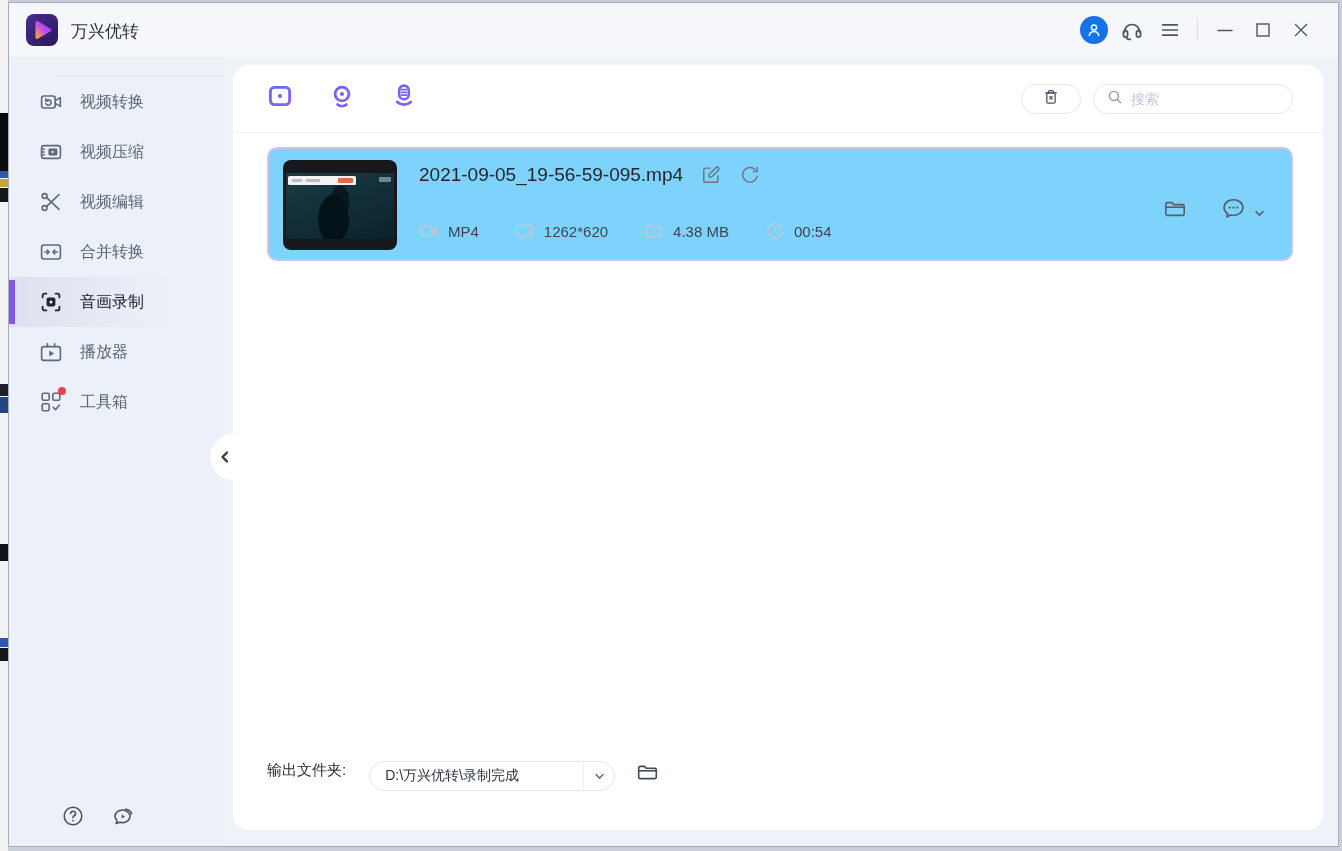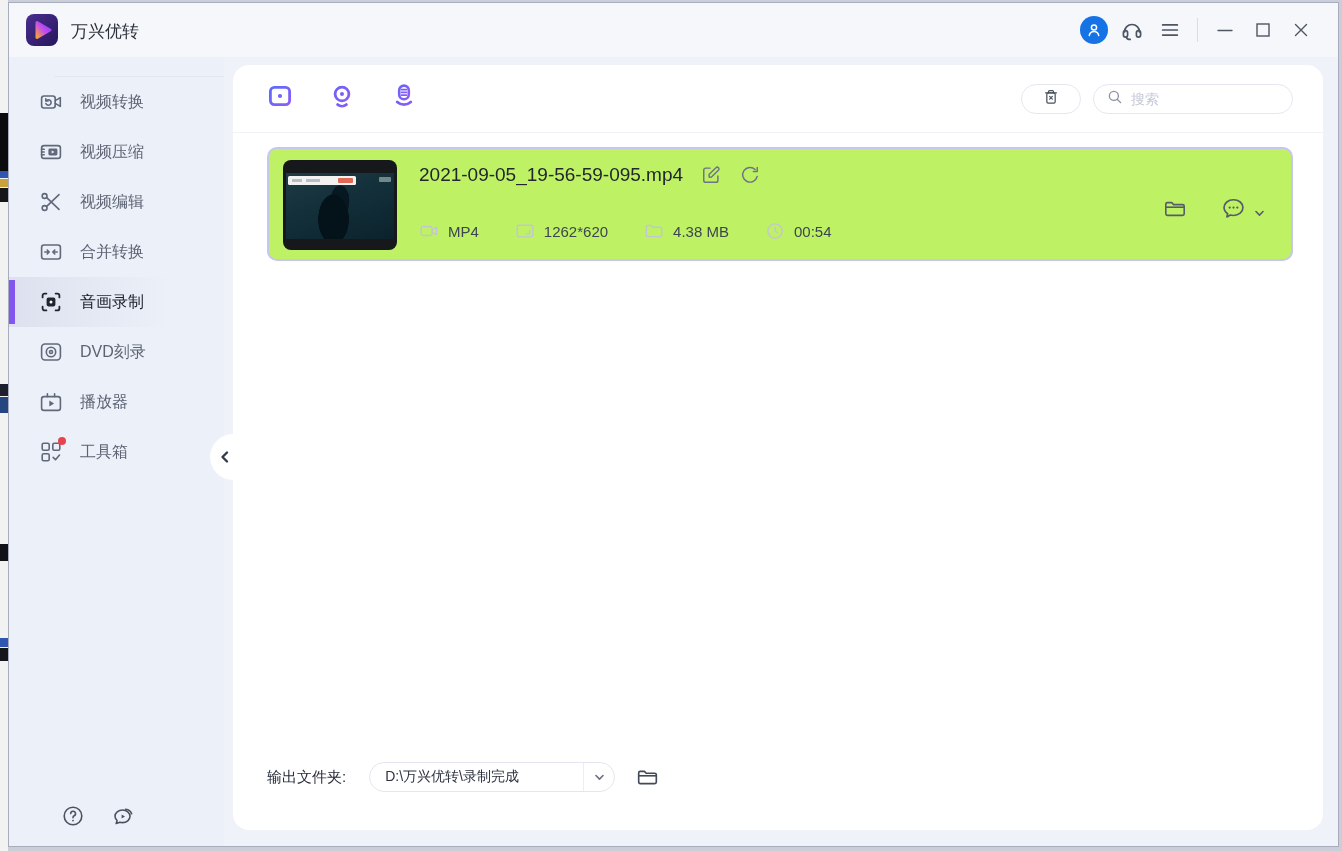--- a/index.html
+++ b/index.html
@@ -92,21 +92,21 @@
   .search-box input {
     border:none; outline:none; flex:1; font-size:14px; color:#15803d; background:transparent;
     font-family:inherit; min-width:0;
   }
   .search-box input::placeholder { color:#c4c9d7; }
   .toolbar-divider { position:absolute; left:0; right:0; top:67px; height:1px; background:#f1f2f6; }
 
   
   .file-card {
     position:absolute; left:34px; right:30px; top:82px; height:114px;
-    border:2px solid #c7c5f1; border-radius:10px; background:#bef264;
+    border:2px solid #c7c5f1; border-radius:10px; background:#7dd3fc;
   }
   .thumb {
     position:absolute; left:14px; top:11px; width:114px; height:90px;
     border-radius:8px; background:#17181c; overflow:hidden;
   }
   .thumb-scene {
     position:absolute; left:3px; top:13px; right:3px; bottom:11px;
     background:
       radial-gradient(ellipse 26px 42px at 44% 70%, #04121a 58%, rgba(0,0,0,0) 60%),
       radial-gradient(ellipse 16px 26px at 50% 42%, #071822 58%, rgba(0,0,0,0) 60%),
@@ -127,21 +127,21 @@
     position:absolute; left:150px; top:72px; display:flex; align-items:center; gap:36px;
     font-size:15px; color:#3e4453;
   }
   .meta-item { display:flex; align-items:center; gap:9px; }
   .meta-item .icn { color:#c2c6d3; display:flex; }
   .card-folder { position:absolute; right:104px; top:48px; color:#565c6b; }
   .card-more { position:absolute; right:44px; top:46px; color:#565c6b; }
   .card-more-chevron { position:absolute; right:26px; top:56px; color:#565c6b; }
 
   
-  .output-row { position:absolute; left:34px; top:696px; height:32px; display:flex; align-items:center; }
+  .output-row { position:absolute; left:34px; top:696px; height:32px; display:flex; }
   .output-label { font-size:15px; color:#272c3a; }
   .output-select {
     margin-left:23px; width:246px; height:30px; border:1px solid #e3e6ee; border-radius:15px;
     background:#fff; display:flex; align-items:center; position:relative;
   }
   .output-path { padding-left:15px; font-size:14px; color:#2e3342; white-space:nowrap; }
   .output-chevron {
     position:absolute; right:0; top:0; width:31px; height:28px; border-left:1px solid #eceef4;
     display:flex; align-items:center; justify-content:center; color:#6b7182;
   }
@@ -272,30 +272,20 @@
       </div>
       <div class="side-item selected">
         <span class="icn">
           <svg width="24" height="24" viewBox="0 0 24 24" fill="none" stroke="currentColor" stroke-width="1.8" stroke-linecap="round" stroke-linejoin="round">
             <path d="M3.6 7.4V5.6a2 2 0 0 1 2-2h1.8M16.6 3.6h1.8a2 2 0 0 1 2 2v1.8M20.4 16.6v1.8a2 2 0 0 1-2 2h-1.8M7.4 20.4H5.6a2 2 0 0 1-2-2v-1.8"></path>
             <rect x="7.6" y="7.6" width="8.8" height="8.8" rx="1.8" fill="currentColor" stroke="none"></rect>
             <circle cx="12" cy="12" r="1.5" fill="#ffffff" stroke="none"></circle>
           </svg>
         </span>
         <span>音画录制</span>
-      </div>
-      <div class="side-item">
-        <span class="icn">
-          <svg width="24" height="24" viewBox="0 0 24 24" fill="none" stroke="currentColor" stroke-width="1.6">
-            <rect x="2.6" y="4" width="18.8" height="16" rx="3.4"></rect>
-            <circle cx="12" cy="12" r="4.7"></circle>
-              <circle cx="12" cy="12" r="1.5"></circle>
-          </svg>
-        </span>
-        <span>DVD刻录</span>
       </div>
       <div class="side-item">
         <span class="icn">
           <svg width="24" height="24" viewBox="0 0 24 24" fill="none" stroke="currentColor" stroke-width="1.6" stroke-linecap="round" stroke-linejoin="round">
             <rect x="2.6" y="6.6" width="18.8" height="13.8" rx="2.4"></rect>
             <path d="M8.4 6.6V3.8M15.6 6.6V3.8"></path>
             <path d="M10.3 10.4l4.8 3-4.8 3z" fill="currentColor" stroke="none"></path>
           </svg>
         </span>
         <span>播放器</span>

